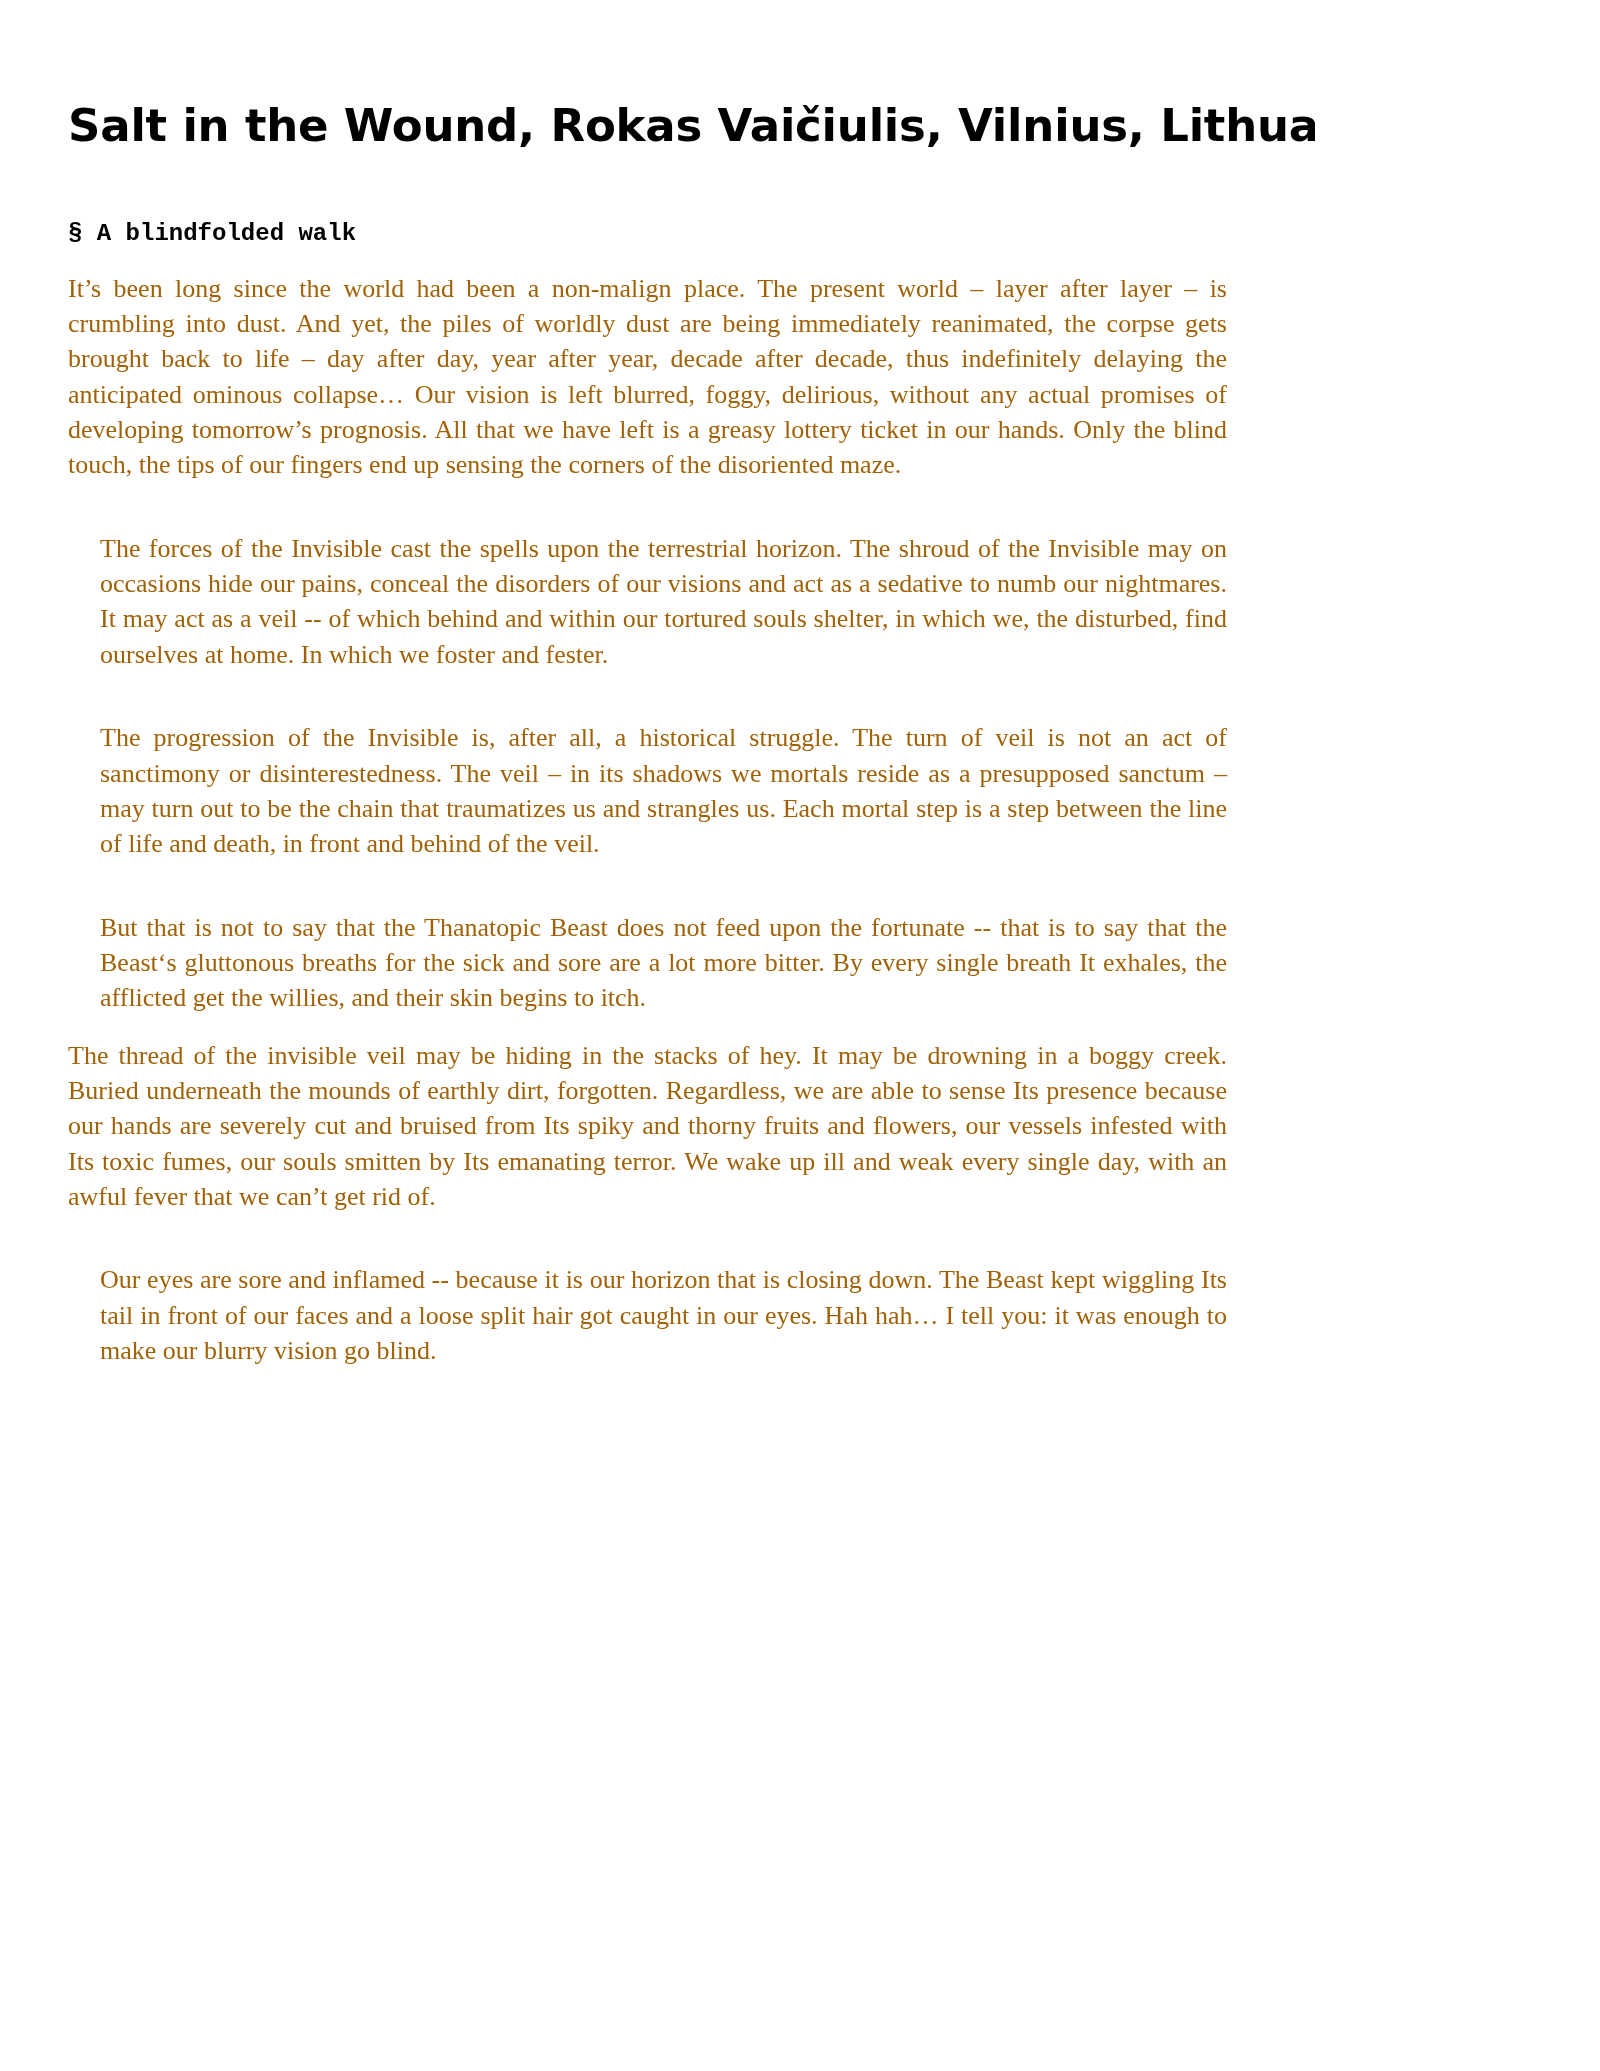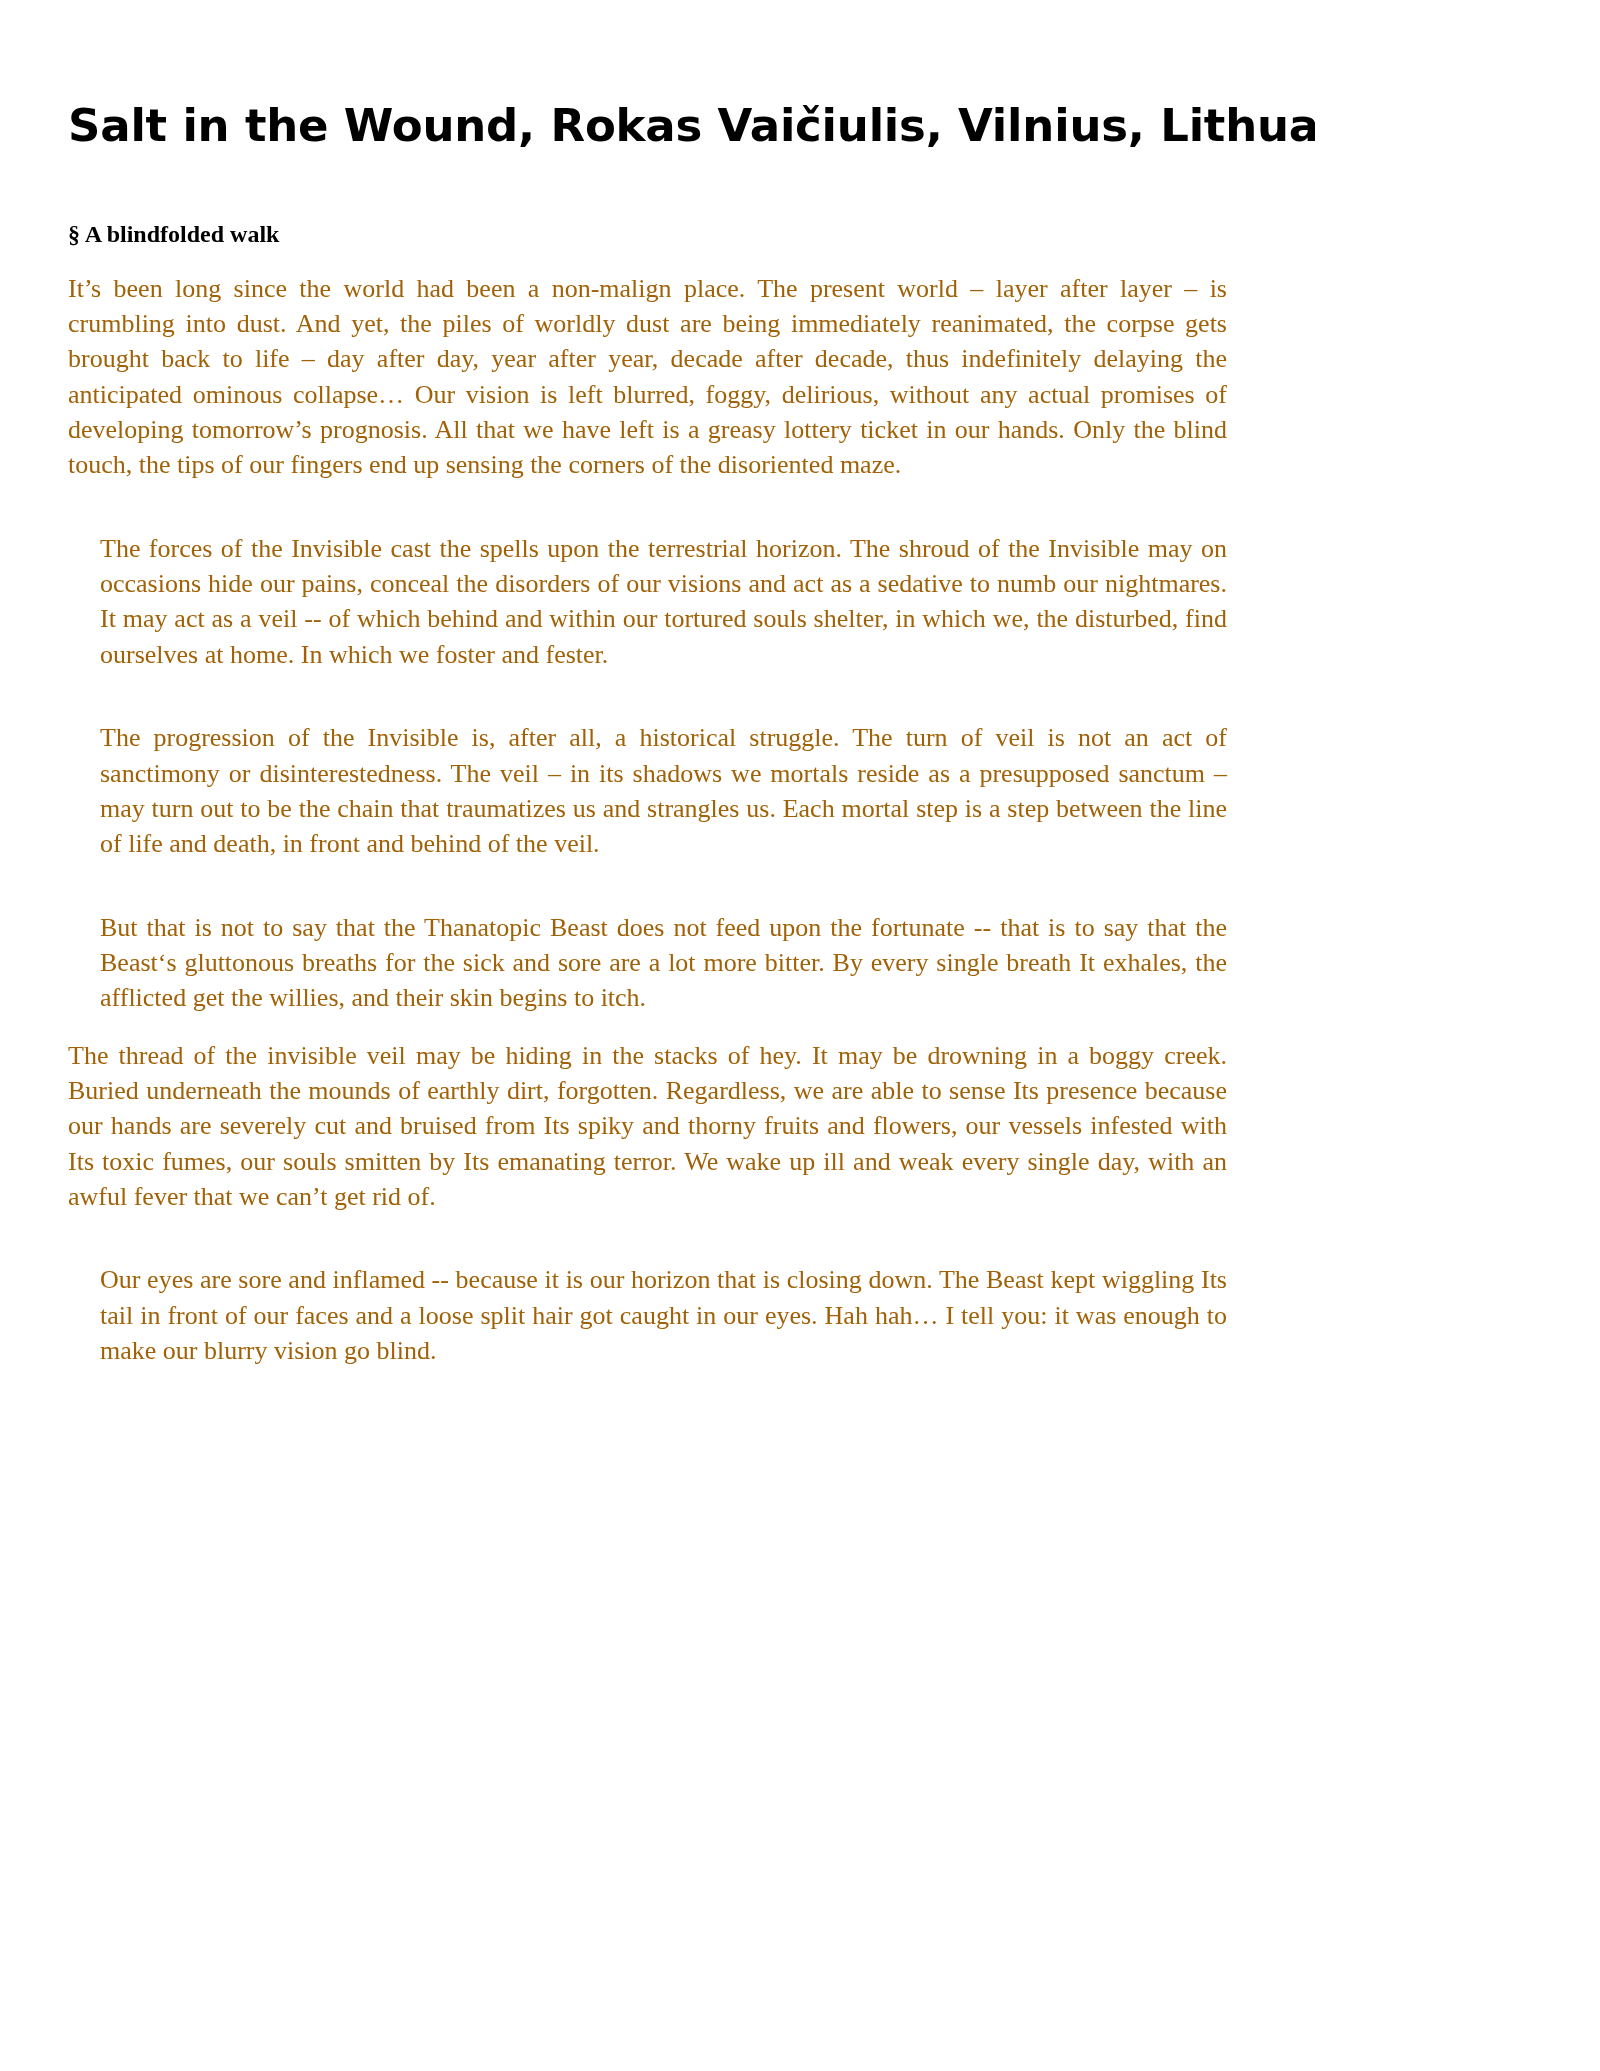--- a/index.html
+++ b/index.html
@@ -25,21 +25,21 @@
     font-size: 45px;
     line-height: 1.15;
     letter-spacing: -0.2px;
     color: #000000;
     margin: 0;
     padding-top: 100px;
     white-space: nowrap;
   }
 
   .section-heading {
-    font-family: Liberation Serif, serif;
+    font-family: Liberation Mono, monospace;
     font-weight: 700;
     font-size: 24px;
     line-height: 1.2;
     color: #000000;
     margin: 0;
   }
 
   .heading-gap-first { margin-top: 68px; }
   .heading-gap       { margin-top: 74px; }
 

